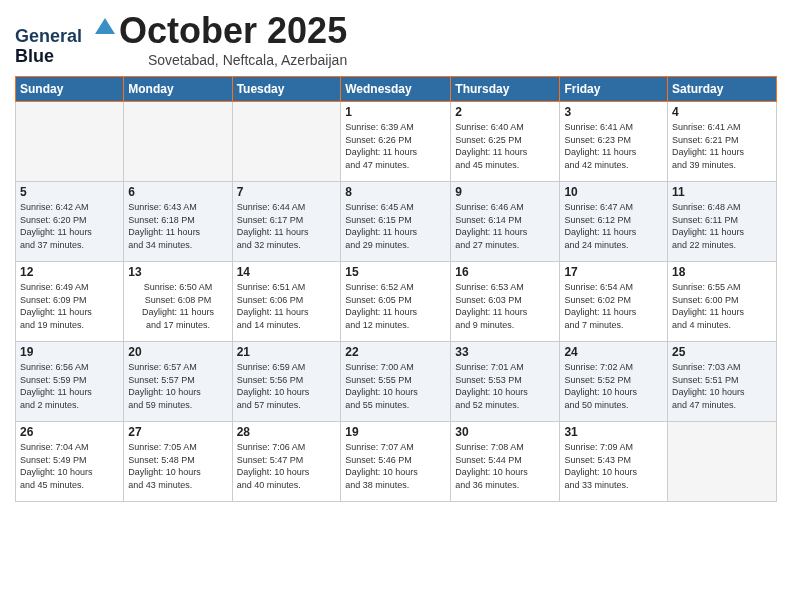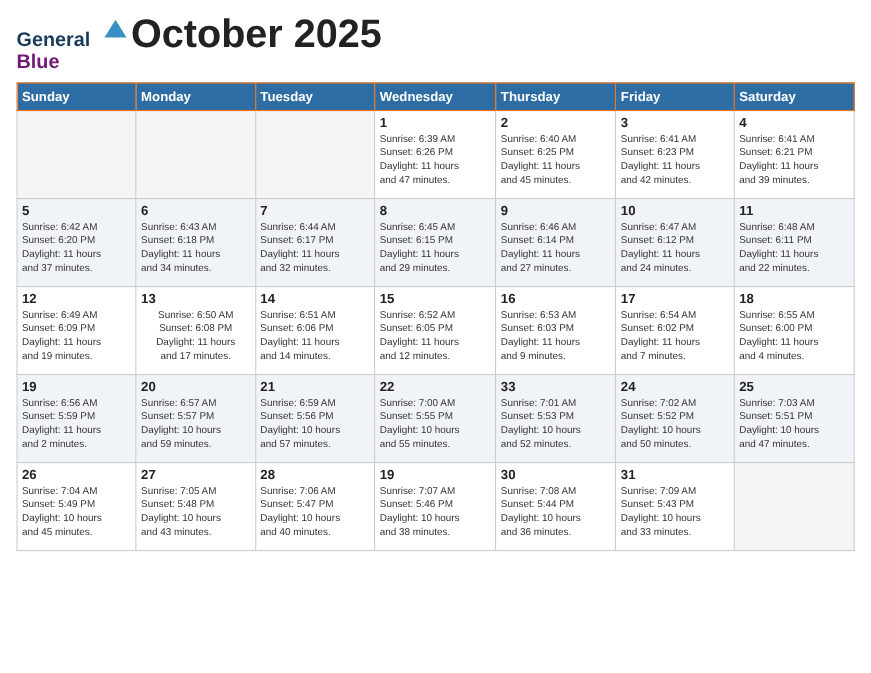--- a/index.html
+++ b/index.html
@@ -97,25 +97,26 @@
   <div class="header">
     <div class="logo">
       <div>
         <div style="display:flex;align-items:center;">
           <span class="logo-text">General
             <svg class="logo-icon" viewBox="0 0 28 28">
               <polygon points="14,4 24,20 4,20" fill="#3a8fc4"></polygon>
             </svg>
           </span>
         </div>
-        <div class="logo-text" style="color:#701a75;font-size:18px;">Blue</div>
+        <div class="logo-text" style="color:#0f172a;font-size:18px;">Blue</div>
       </div>
     </div>
     <div class="title-block">
       <div class="month-title">October 2025</div>
+      <div class="location">Sovetabad, Neftcala, Azerbaijan</div>
     </div>
   </div>
 
   <table class="calendar">
     <thead>
       <tr>
         <th>Sunday</th>
         <th>Monday</th>
         <th>Tuesday</th>
         <th>Wednesday</th>

